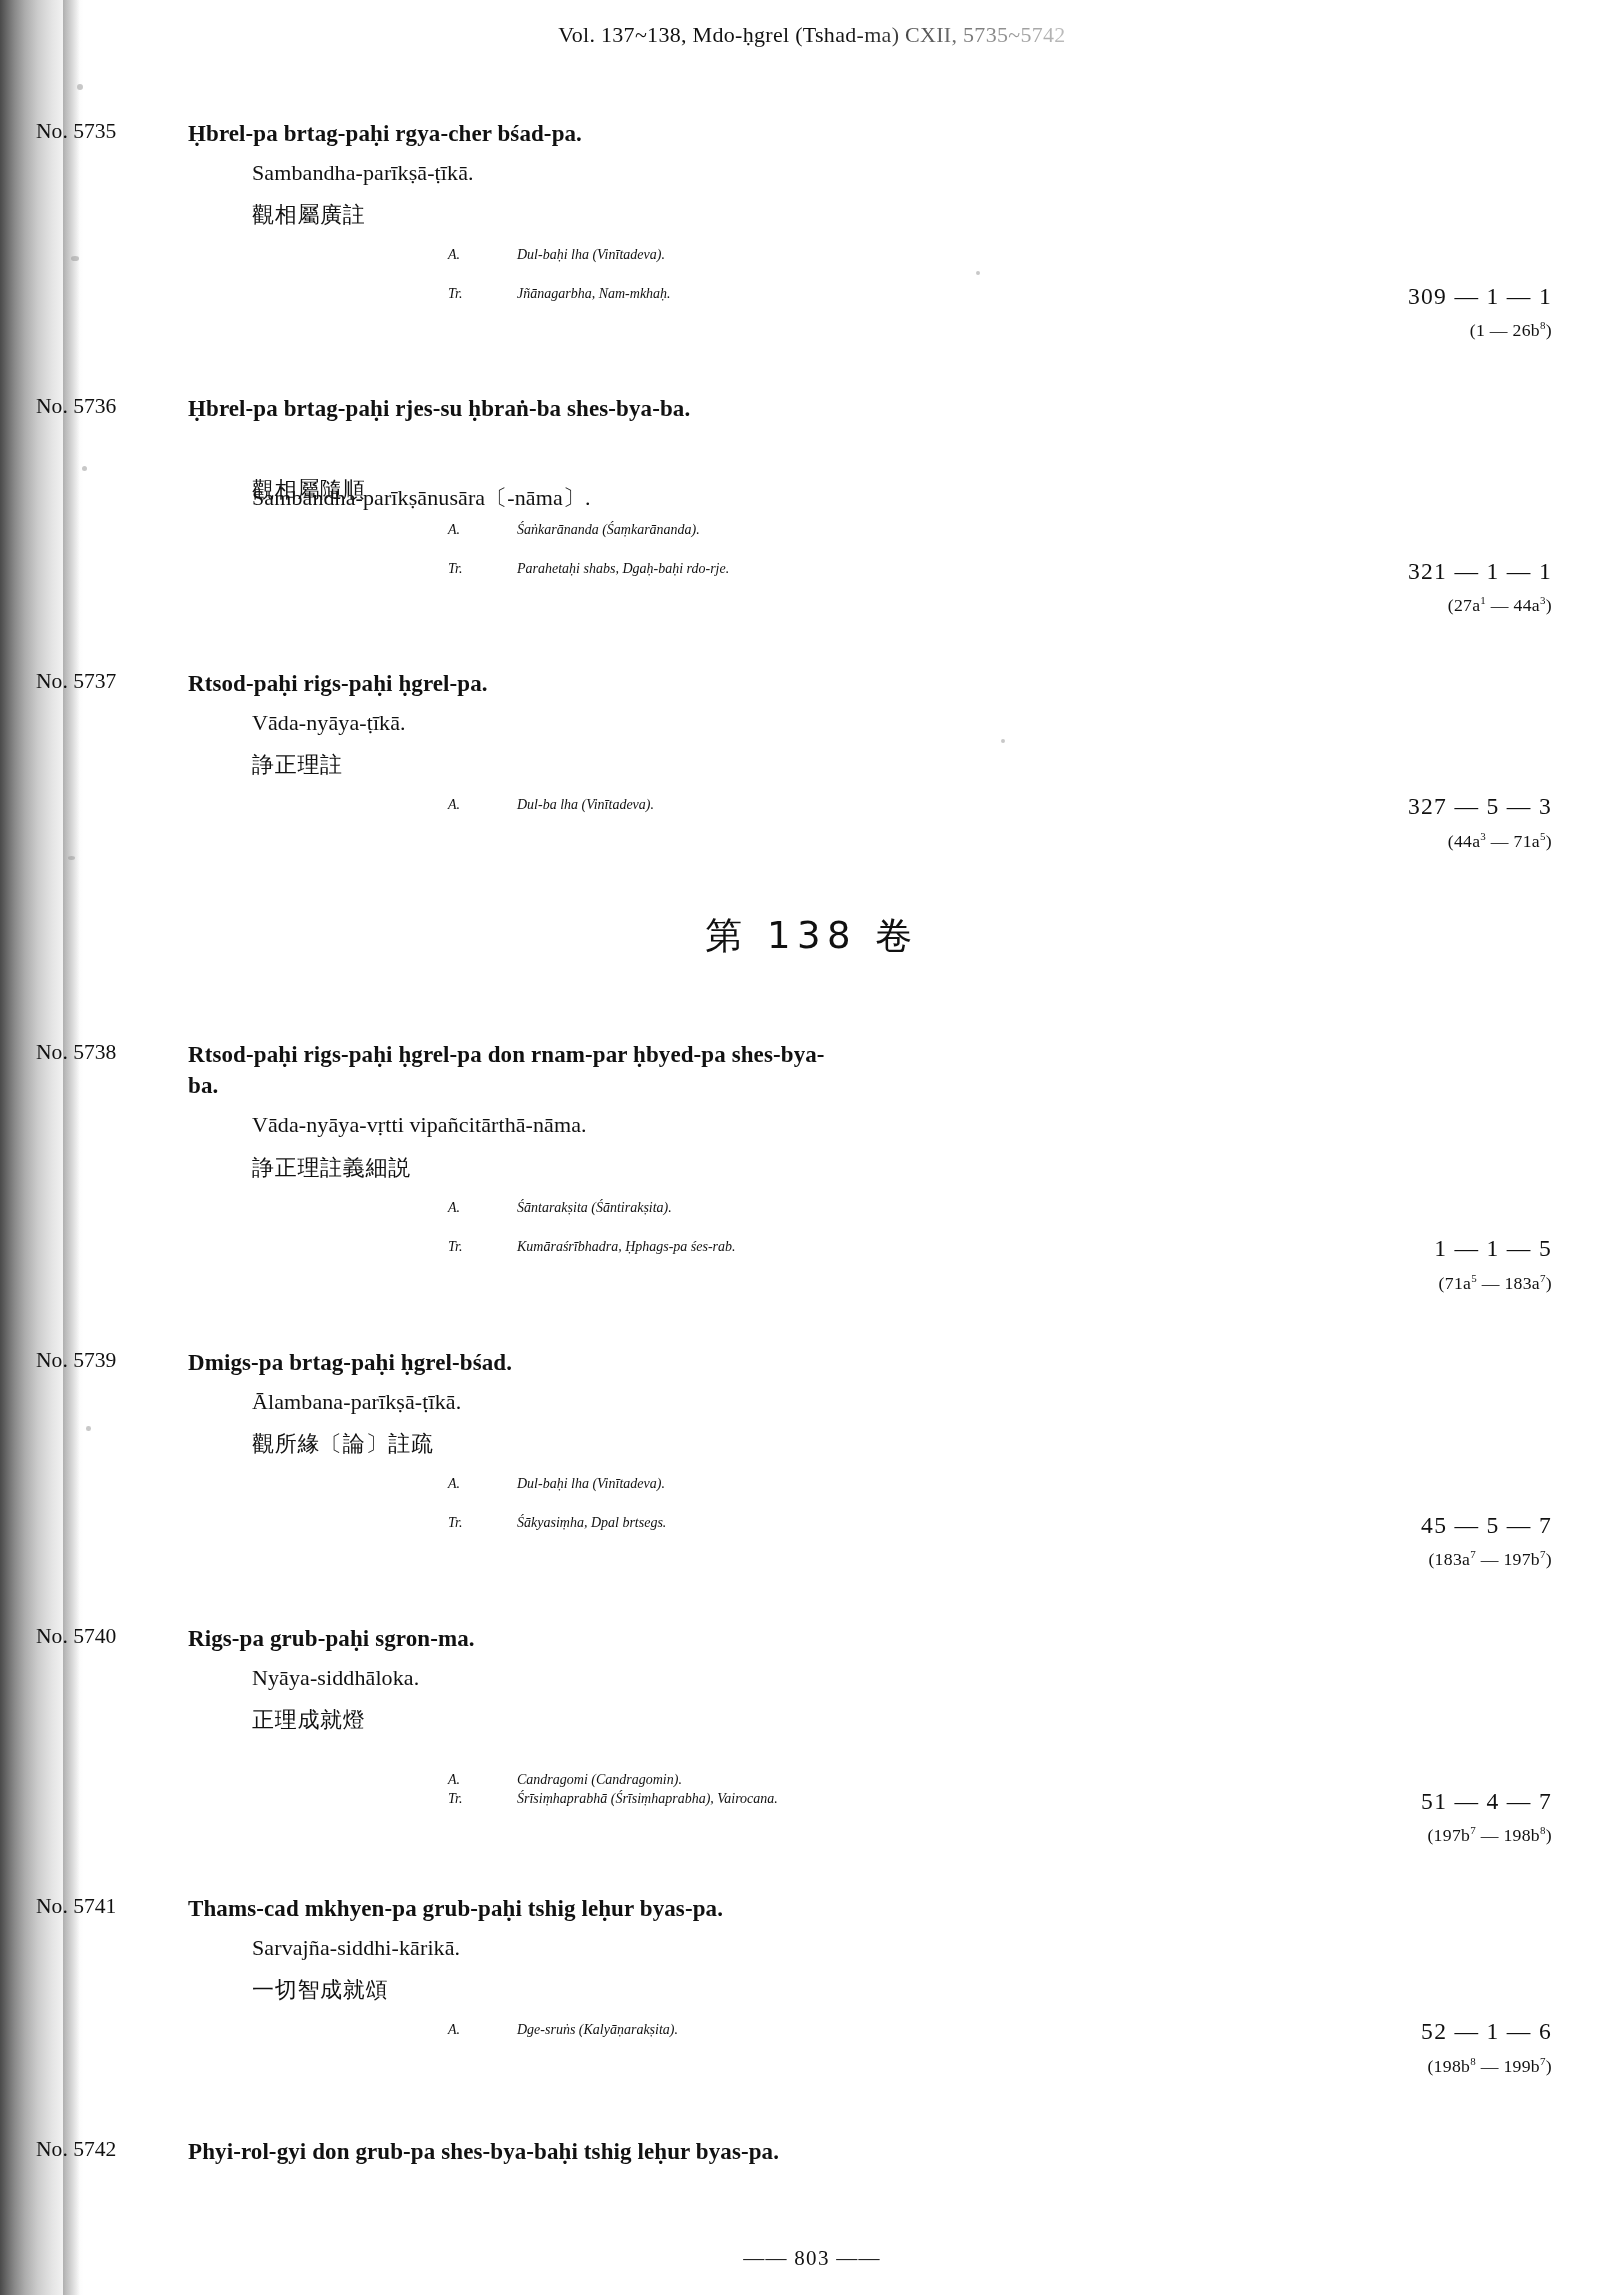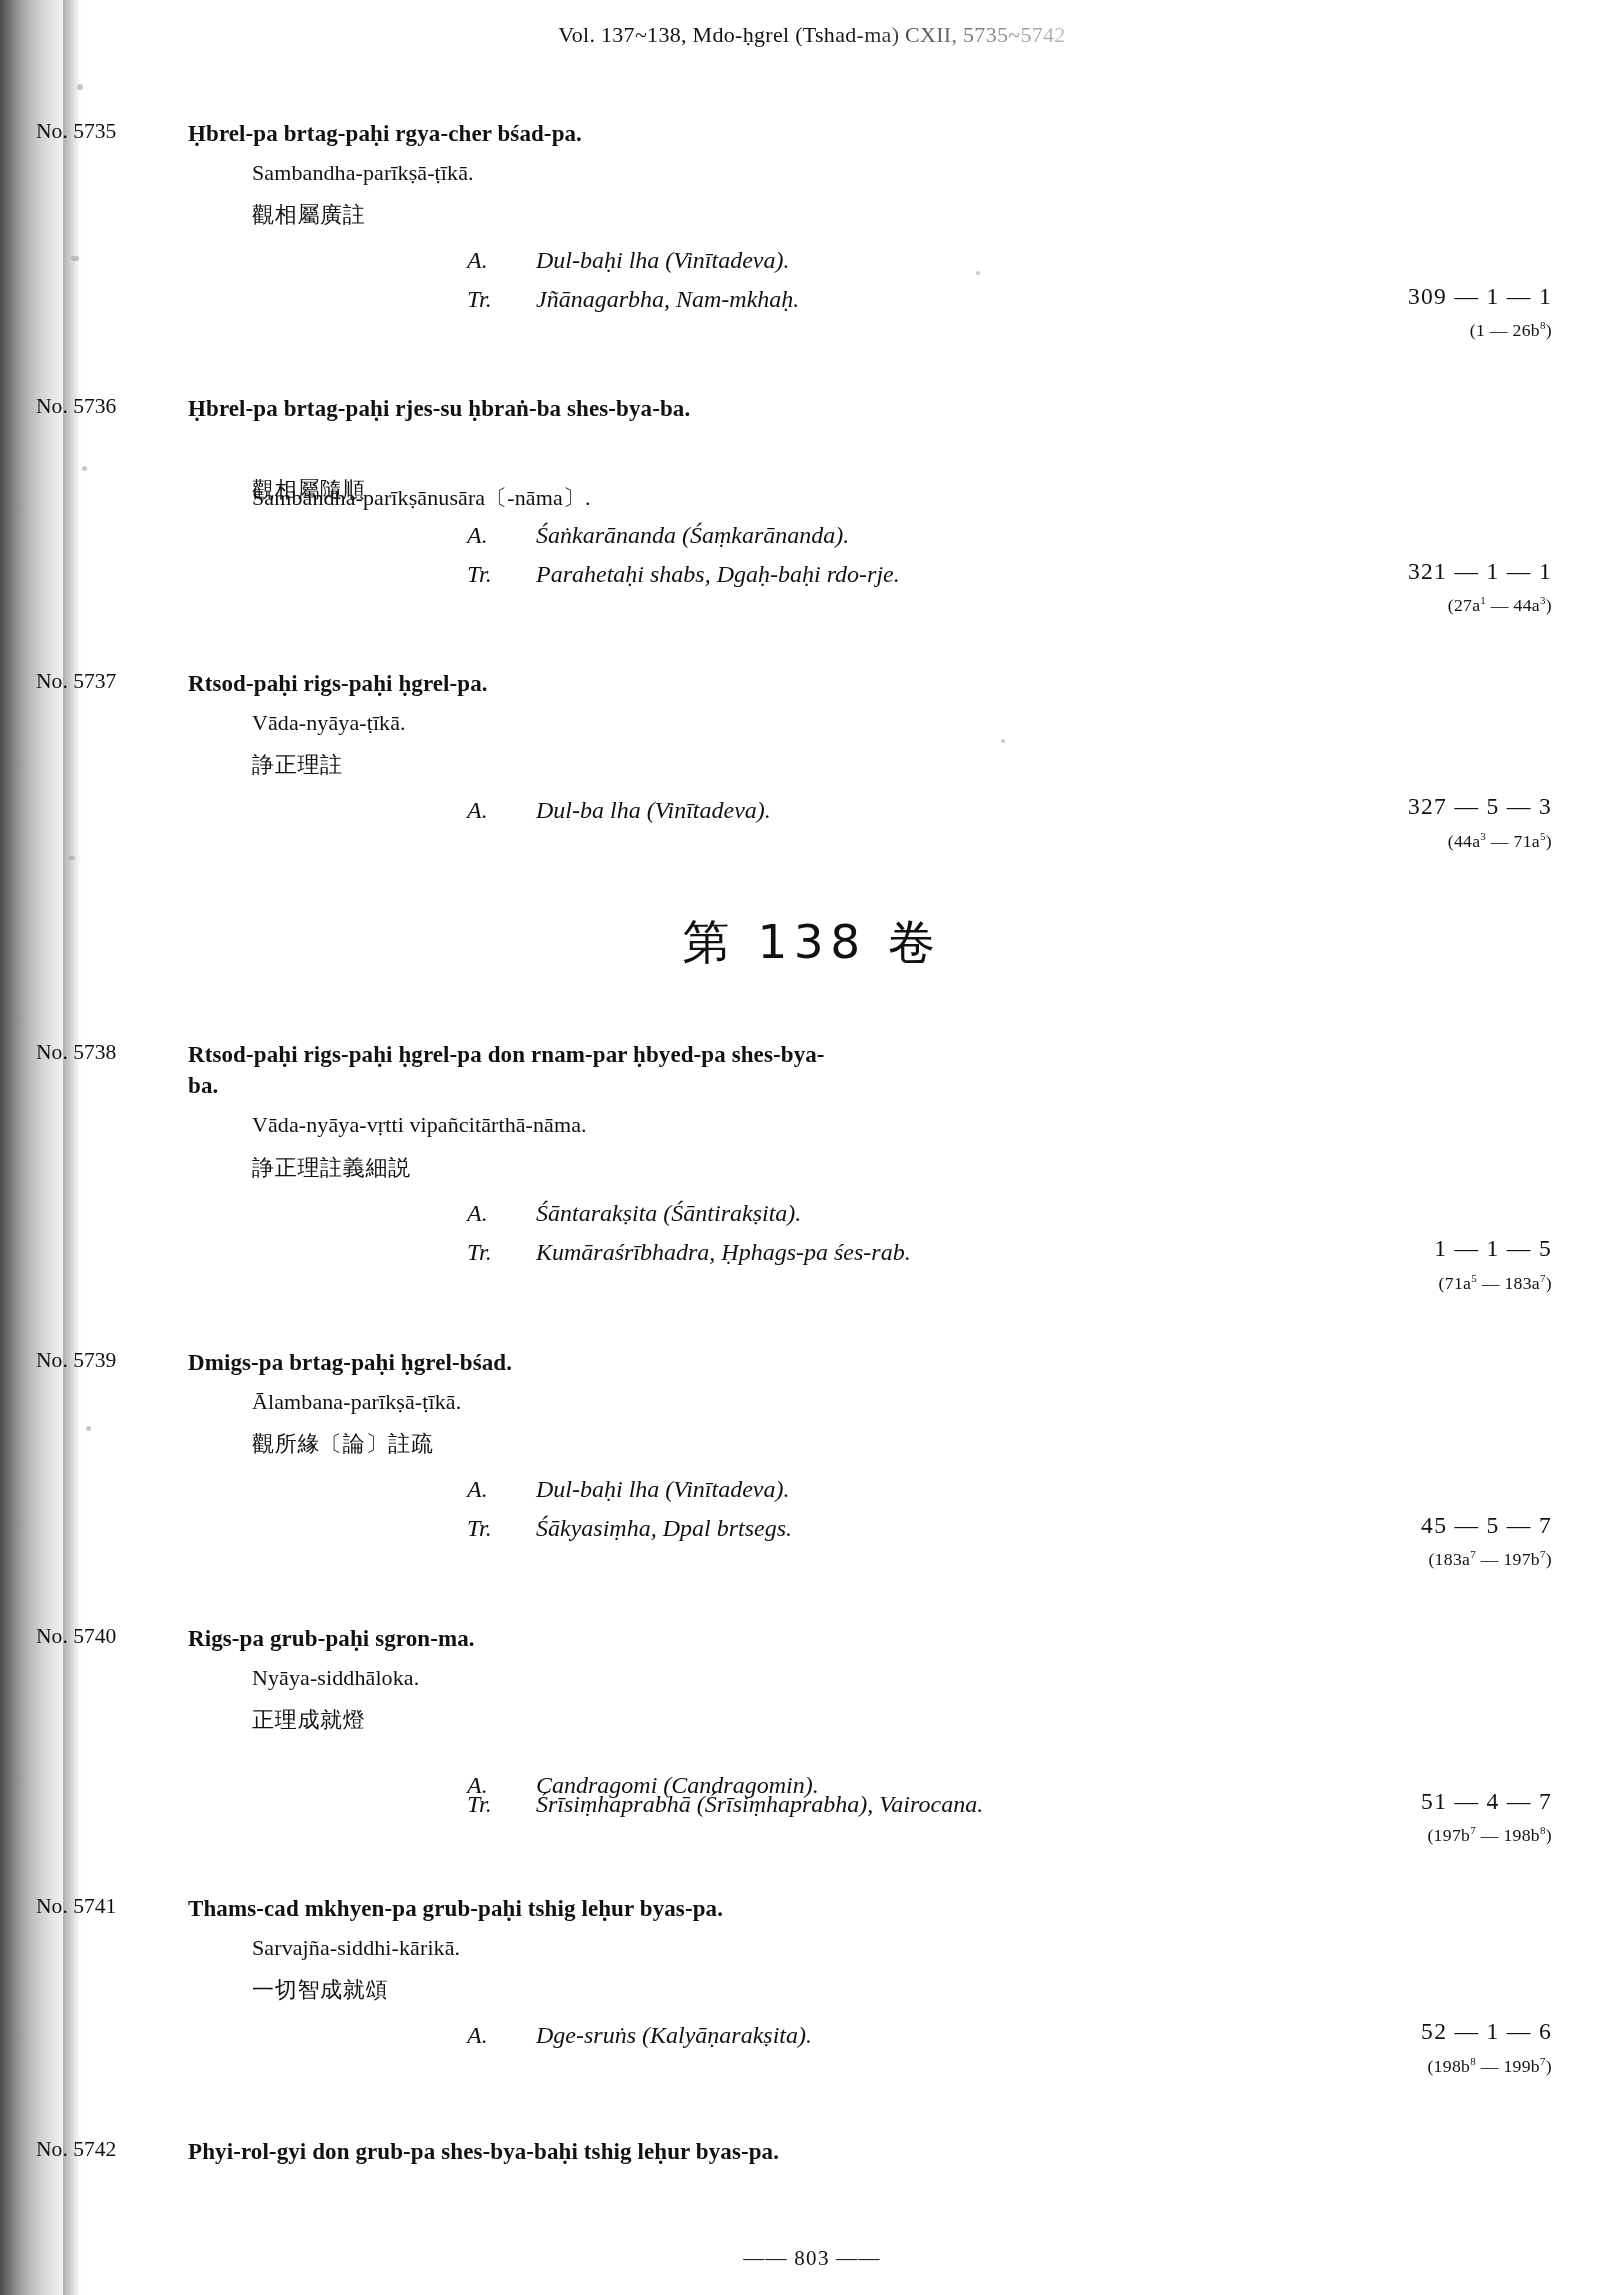--- a/index.html
+++ b/index.html
@@ -108,22 +108,22 @@
     position: absolute;
     left: 252px;
     font-size: 22px;
     font-family: "DejaVu Sans", sans-serif;
     letter-spacing: 0.7px;
     white-space: nowrap;
   }
 
   .person {
     position: absolute;
-    left: 467px;
-    font-size: 24px;
+    left: 448px;
+    font-size: 14px;
     font-style: italic;
     white-space: nowrap;
   }
   .person .tag {
     display: inline-block;
     width: 69px;
     font-style: italic;
   }
 
   .ref {
@@ -144,21 +144,21 @@
   }
   sup { font-size: .62em; }
 
   
   .vol-heading {
     position: absolute;
     left: 0;
     width: 1624px;
     text-align: center;
     font-family: "DejaVu Sans", sans-serif;
-    font-size: 47px;
+    font-size: 37px;
     letter-spacing: 6.5px;
   }
 
   
   .folio {
     position: absolute;
     bottom: 23.6px;
     left: 0;
     width: 1624px;
     text-align: center;

